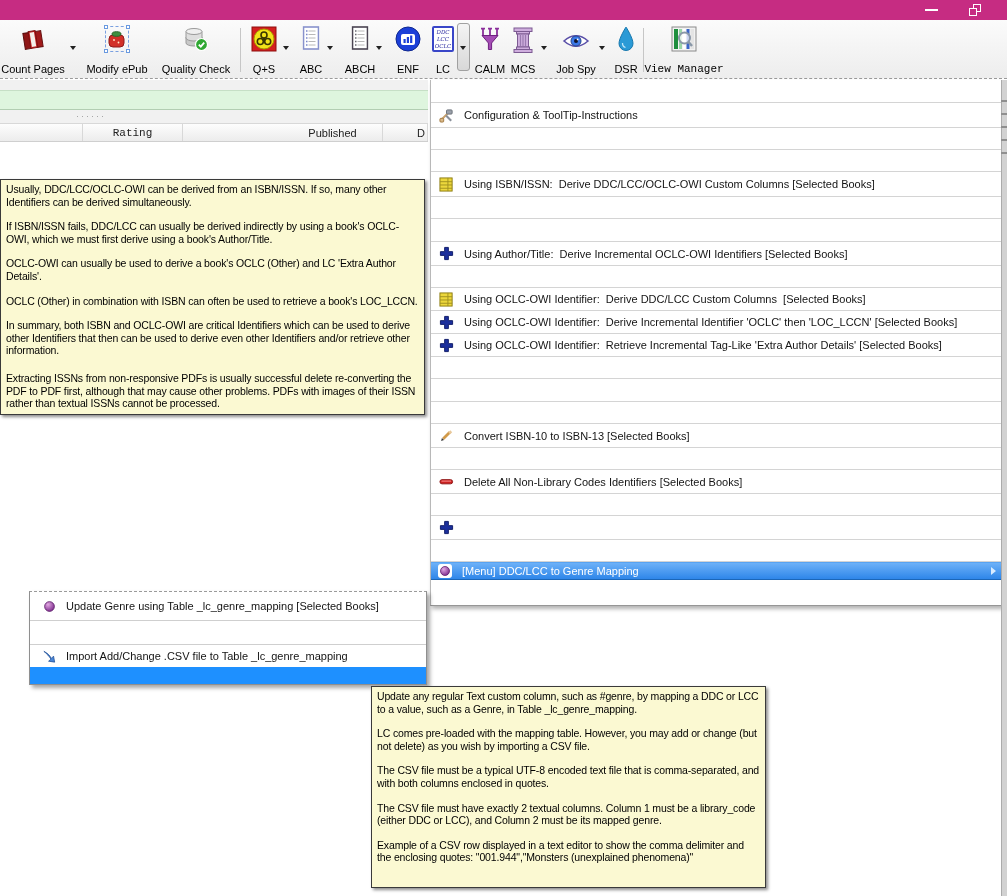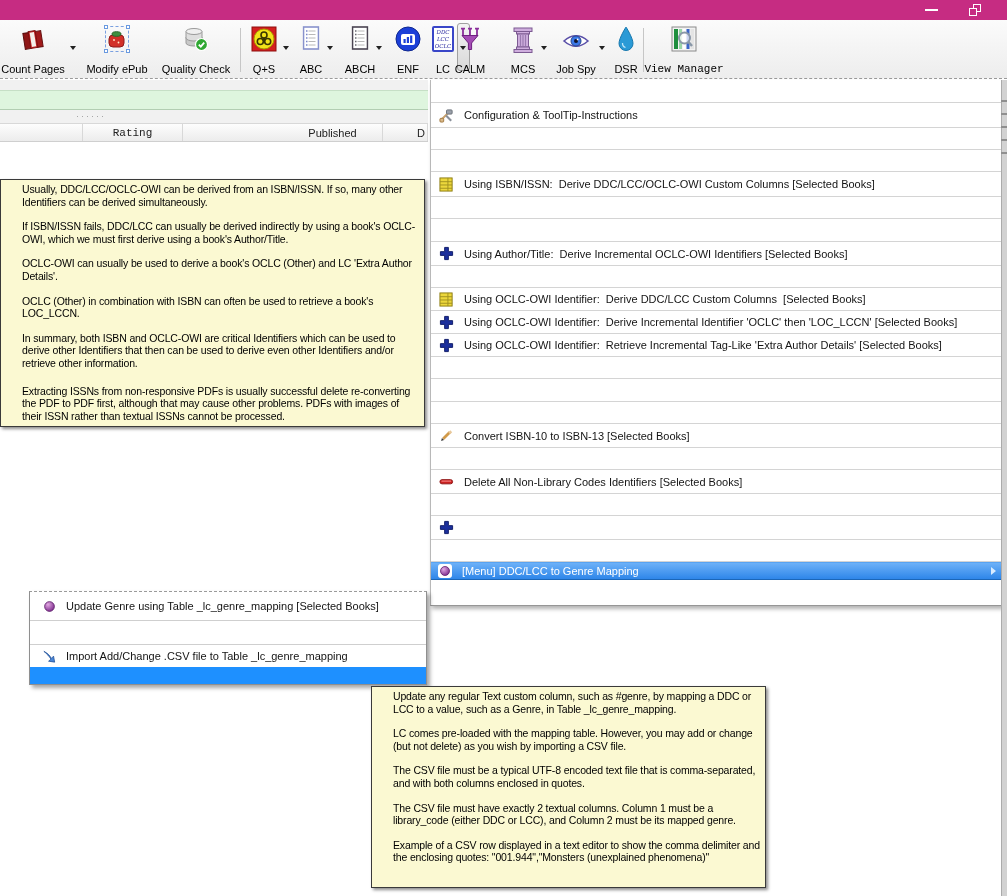--- a/index.html
+++ b/index.html
@@ -37,21 +37,21 @@
     border-top:1px solid #c6dfc6; border-bottom:1px solid #b2ceb2; }
   .drag-dots { position:absolute; left:76px; top:111px; color:#9a9a9a; font-size:9px; letter-spacing:2px; }
   .lib-header { position:absolute; left:0; top:123px; width:428px; height:19px; display:flex; overflow:hidden;
     background:linear-gradient(#fdfdfd,#ececec); border-top:1px solid #d8d8d8; border-bottom:1px solid #cfcfcf; }
   .lib-col { flex:none; height:100%; border-right:1px solid #d8d8d8; display:flex; align-items:center;
     justify-content:center; color:#222; }
   .lib-col.last { justify-content:flex-end; padding-right:2px; }
   
   .tooltip { position:absolute; background:#fbf9d2; border:1px solid #3a3a3a; box-shadow:2px 2px 3px rgba(0,0,0,.45);
     padding:3px 5px 4px 5px; font-size:10.5px; line-height:12.6px; letter-spacing:-0.15px; color:#000; }
-  .tt-p { margin:0 0 12px 16px; }
+  .tt-p { margin:0 0 12px 0; }
   .tt-p.big-gap { margin-top:15px; }
   .tt-p:last-child { margin-bottom:0; }
   .tooltip1 { left:0; top:179px; width:425px; min-height:214px; }
   .tooltip2 { left:371px; top:686px; width:395px; min-height:202px; }
   
   .menu { position:absolute; left:430px; top:80px; width:572px; background:#fff;
     border-left:1px solid #b8b8b8; border-right:1px solid #a2a2a2; border-bottom:1px solid #969696;
     box-shadow:2px 3px 4px rgba(0,0,0,.3); }
   .m-spacer { border-bottom:1px solid #d4d4d4; }
   .m-spacer.nb { border-bottom:none; }
@@ -194,21 +194,21 @@
       <div>DDC</div>
       <div>LCC</div>
       <div>OCLC</div>
     </div>
     <div class="tb-label">LC</div>
   </div>
   <div class="lc-strip">
     <div class="tb-arrow"></div>
   </div>
 
-  <div class="tb-item" style="left:454px;width:32px;">
+  <div class="tb-item" style="left:474px;width:32px;">
     <div class="tb-icon">
       <svg width="24" height="27" viewBox="0 0 24 27">
         <path d="M5 3 v6 M12 3 v6 M19 3 v6" stroke="#8b2f9b" stroke-width="1.8" fill="none"></path>
         <path d="M3 2.6 h4 M10 2.6 h4 M17 2.6 h4" stroke="#8b2f9b" stroke-width="1.6" fill="none"></path>
         <path d="M4 9.5 H20 L13.6 17 v6.5 h-3.2 V17 Z" fill="#a44cb4" stroke="#6e2080"></path>
       </svg>
     </div>
     <div class="tb-label">CALM</div>
   </div>
 

